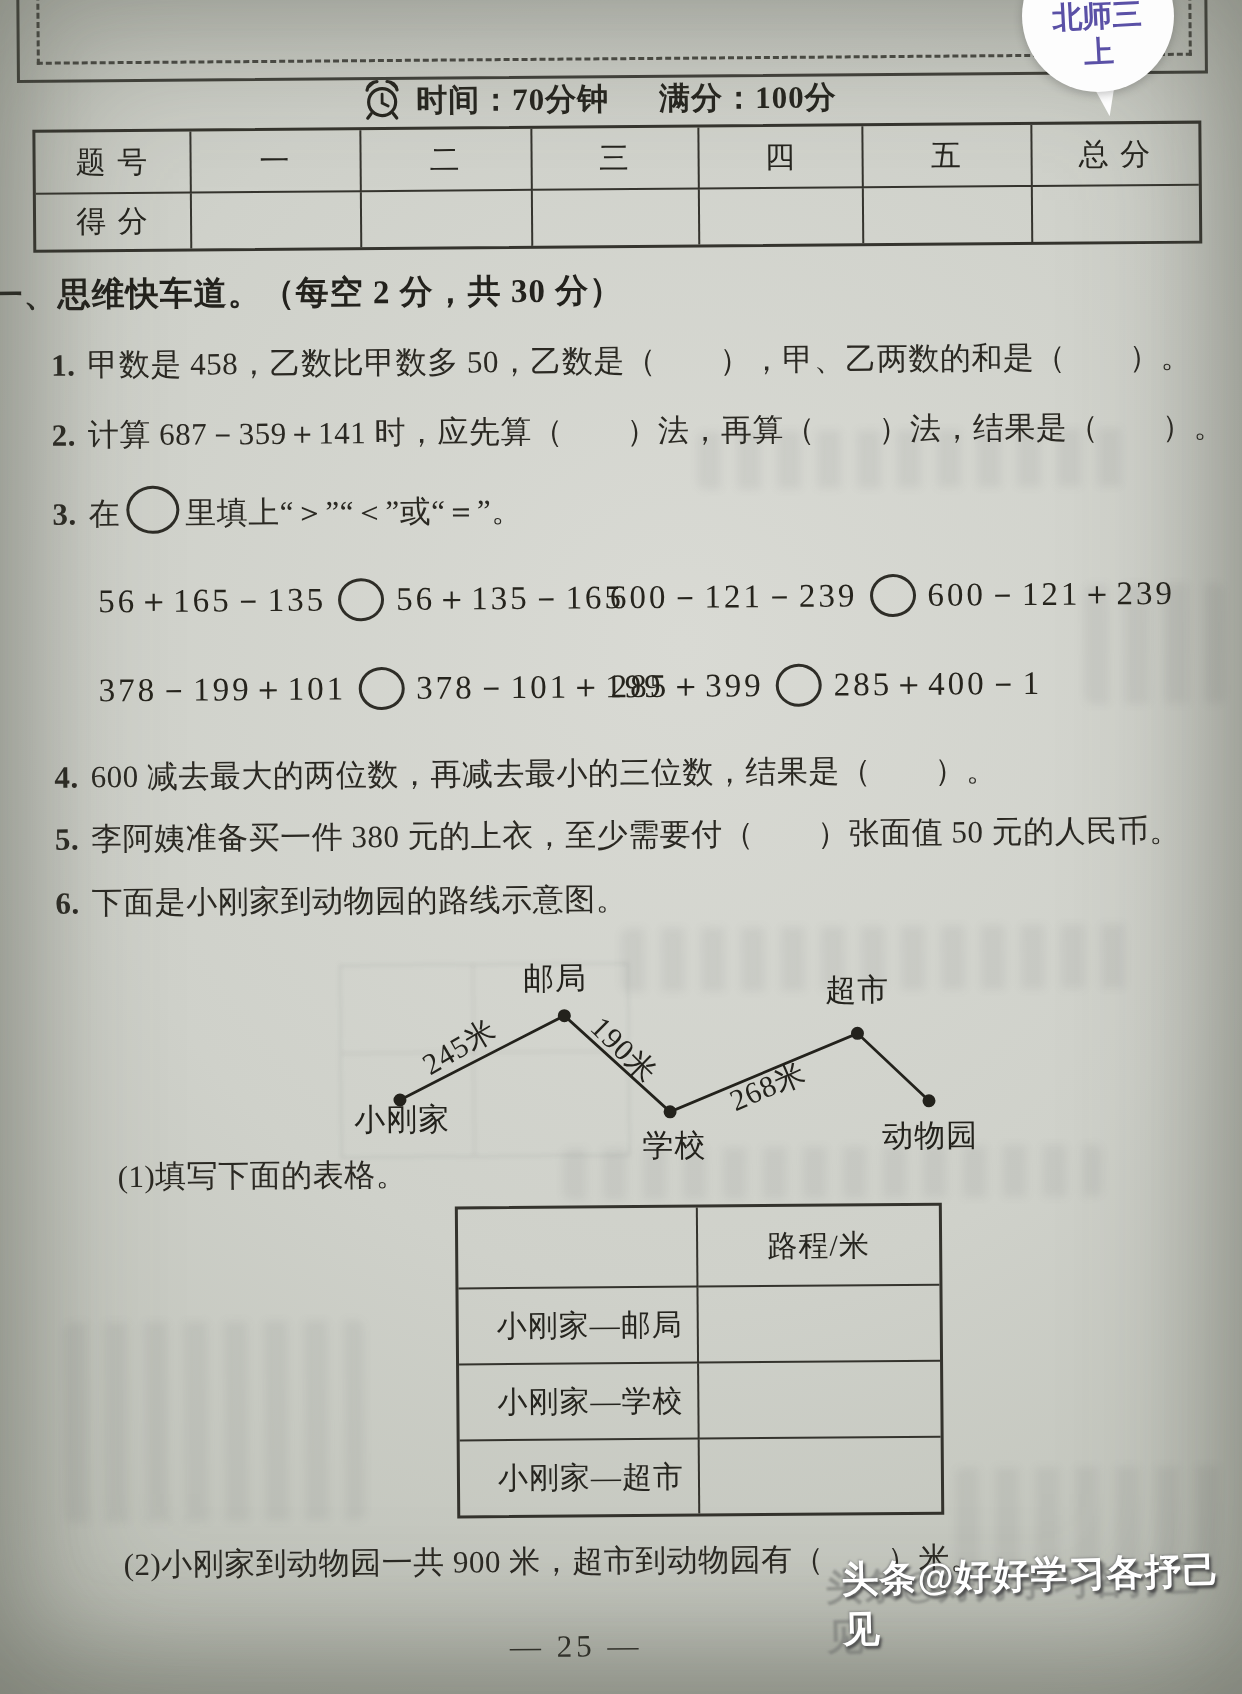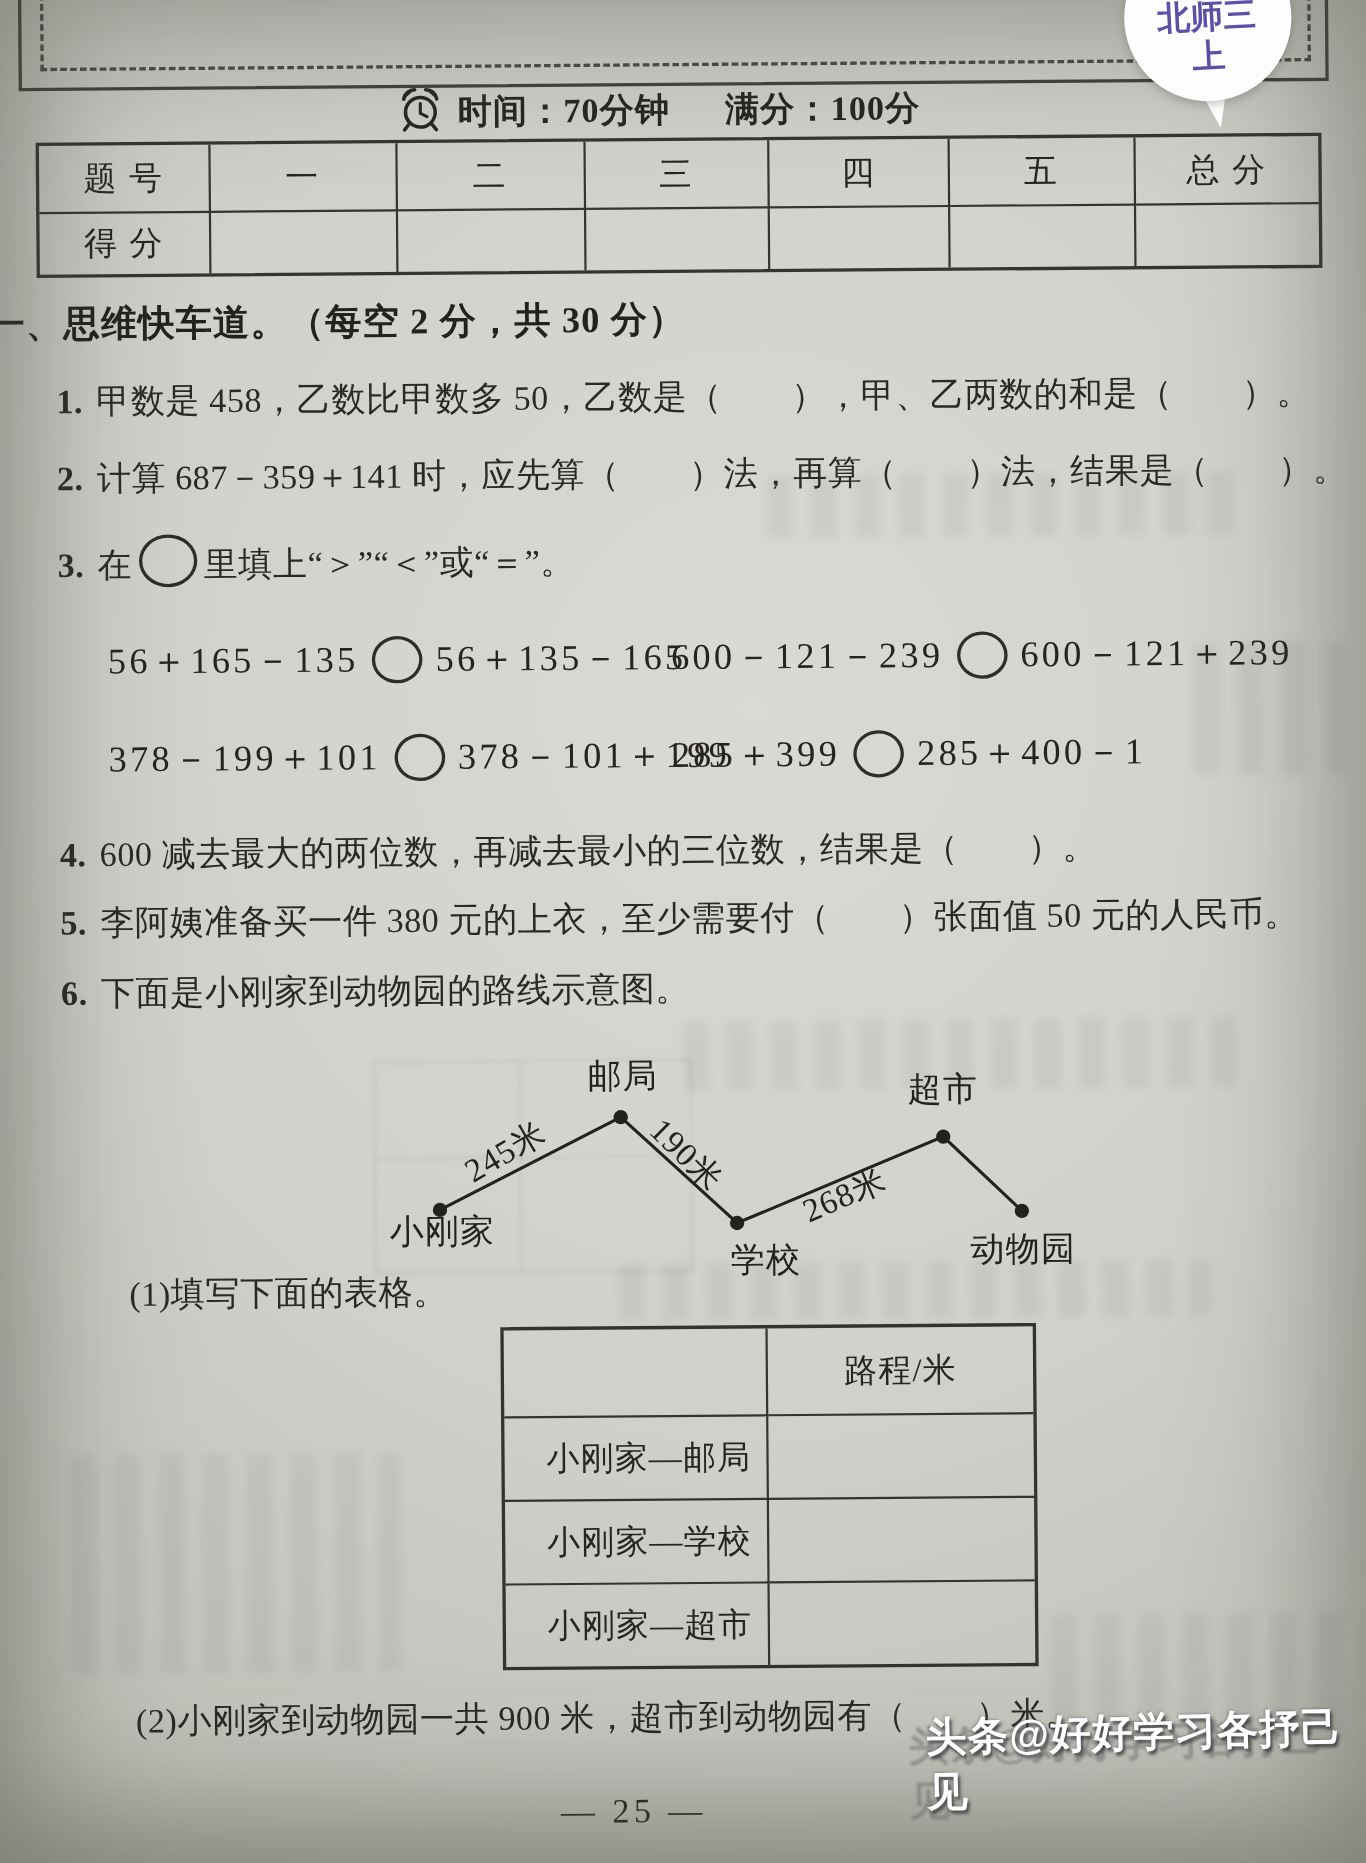--- a/index.html
+++ b/index.html
@@ -181,22 +181,22 @@
     <div class="diagram">
       <svg width="700" height="240" viewBox="0 0 700 240">
         <polyline points="98,168 263,85 368,182 556,105 627,173" fill="none" stroke="#23221c" stroke-width="2.8"></polyline>
         <circle cx="98" cy="168" r="6.5" fill="#23221c"></circle>
         <circle cx="263" cy="85" r="6.5" fill="#23221c"></circle>
         <circle cx="368" cy="182" r="6.5" fill="#23221c"></circle>
         <circle cx="556" cy="105" r="6.5" fill="#23221c"></circle>
         <circle cx="627" cy="173" r="6.5" fill="#23221c"></circle>
       </svg>
       <div class="node-label" style="left:100px;top:188px;">小刚家</div>
-      <div class="node-label" style="left:265px;top:48px;">邮局</div>
-      <div class="node-label" style="left:372px;top:216px;margin-left:22px;">学校</div>
+      <div class="node-label" style="left:254px;top:48px;">邮局</div>
+      <div class="node-label" style="left:372px;top:216px;">学校</div>
       <div class="node-label" style="left:556px;top:62px;">超市</div>
       <div class="node-label" style="left:628px;top:208px;">动物园</div>
       <div class="dist-label" style="left:158px;top:116px;transform:translate(-50%,-50%) rotate(-30deg);">245米</div>
       <div class="dist-label" style="left:322px;top:120px;transform:translate(-50%,-50%) rotate(45deg);">190米</div>
       <div class="dist-label" style="left:466px;top:158px;transform:translate(-50%,-50%) rotate(-23deg);">268米</div>
     </div>
 
     <div class="q" style="left:115px;top:1152px;">(1)填写下面的表格。</div>
 
     <div class="filltbl">

